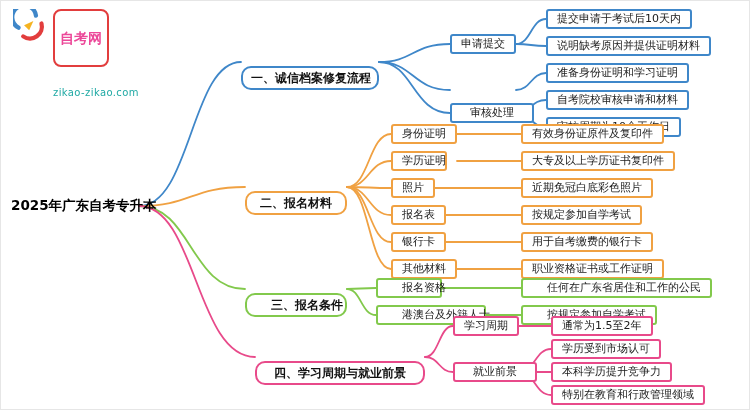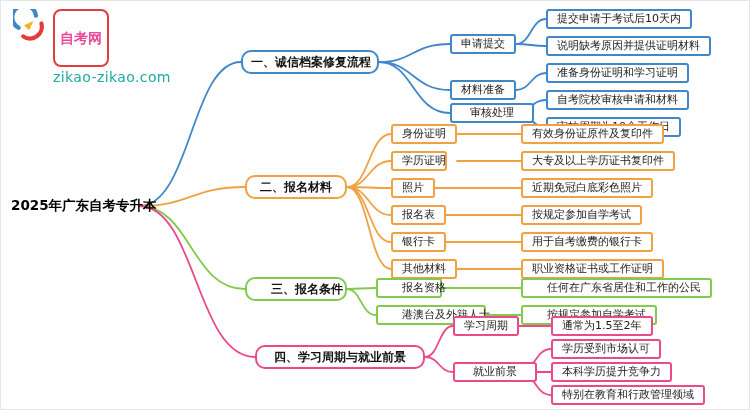--- a/index.html
+++ b/index.html
@@ -7,28 +7,28 @@
   #canvas{position:relative;width:750px;height:410px;background:#fff;overflow:hidden;border:1px solid #e6e6e6;box-sizing:border-box;}
   svg.wires{position:absolute;left:0;top:0;width:750px;height:410px;}
   .wires path{fill:none;stroke-width:1.8px;stroke-linecap:round;}
   .s1{stroke:var(--c1,#3f87c9);} .s2{stroke:var(--c2,#f0a142);}
   .s3{stroke:var(--c3,#82c94c);} .s4{stroke:var(--c4,#e84a8a);}
   .node{position:absolute;height:20px;box-sizing:border-box;background:#fff;border:2px solid #999;
         border-radius:3px;font-size:11px;line-height:16px;padding:0 9px;white-space:nowrap;
         color:#1a1a1a;text-align:center;}
   .branch{position:absolute;height:24px;box-sizing:border-box;background:#fff;border:2px solid #999;
         border-radius:10px;font-size:12px;font-weight:bold;line-height:20px;padding:0 8px;
-        white-space:nowrap;color:#111;text-align:center;}
+        white-space:nowrap;color:#111;text-align:center;margin-top:16px;}
   .b1{border-color:var(--c1,#3f87c9);} .b2{border-color:var(--c2,#f0a142);}
   .b3{border-color:var(--c3,#82c94c);padding-left:24px;} .b4{border-color:var(--c4,#e84a8a);}
   .root{position:absolute;left:10px;top:196px;font-size:13.5px;font-weight:bold;color:#000;white-space:nowrap;}
   .logo{position:absolute;left:12px;top:8px;display:flex;align-items:flex-start;gap:6px;}
   .logo-text .zh{display:inline-block;border:2px solid #e23d3d;border-radius:8px;color:#ec4899;
         font-weight:bold;font-size:14px;padding:17px 5px;line-height:20px;}
-  .logo-text .en{color:#1fa9a4;font-size:14px;margin-top:2px;letter-spacing:.4px;}
+  .logo-text .en{color:#1fa9a4;font-size:10px;margin-top:20px;letter-spacing:.4px;}
 </style>
 </head>
 <body>
 
 <div id="canvas">
 
   <svg class="wires" viewBox="0 0 750 410">
       <path d="M138,205 C190,205 190,61 240,61" class="s1"></path>
       <path d="M378,61 C412,61 412,43 449,43" class="s1"></path>
       <path d="M378,61 C412,61 412,89 449,89" class="s1"></path>
@@ -74,21 +74,20 @@
     <div class="logo-text">
       <span class="zh">自考网</span>
       <div class="en">zikao-zikao.com</div>
     </div>
   </div>
 
   <div class="root">2025年广东自考专升本</div>
 
   <div class="branch b1" style="left:240px;top:49px;width:138px">一、诚信档案修复流程</div>
   <div class="node b1" style="left:449px;top:33px;width:66px">申请提交</div>
-  <div class="node b1" style="left:449px;top:79px;width:66px">材料准备</div>
   <div class="node b1" style="left:449px;top:102px;width:84px">审核处理</div>
   <div class="node b1" style="left:545px;top:8px">提交申请于考试后10天内</div>
   <div class="node b1" style="left:545px;top:35px">说明缺考原因并提供证明材料</div>
   <div class="node b1" style="left:545px;top:62px">准备身份证明和学习证明</div>
   <div class="node b1" style="left:545px;top:89px">自考院校审核申请和材料</div>
   <div class="node b1" style="left:545px;top:116px">审核周期为10个工作日</div>
 
   <div class="branch b2" style="left:244px;top:174px;width:102px">二、报名材料</div>
   <div class="node b2" style="left:390px;top:123px;width:66px">身份证明</div>
   <div class="node b2" style="left:390px;top:150px;width:56px">学历证明</div>

